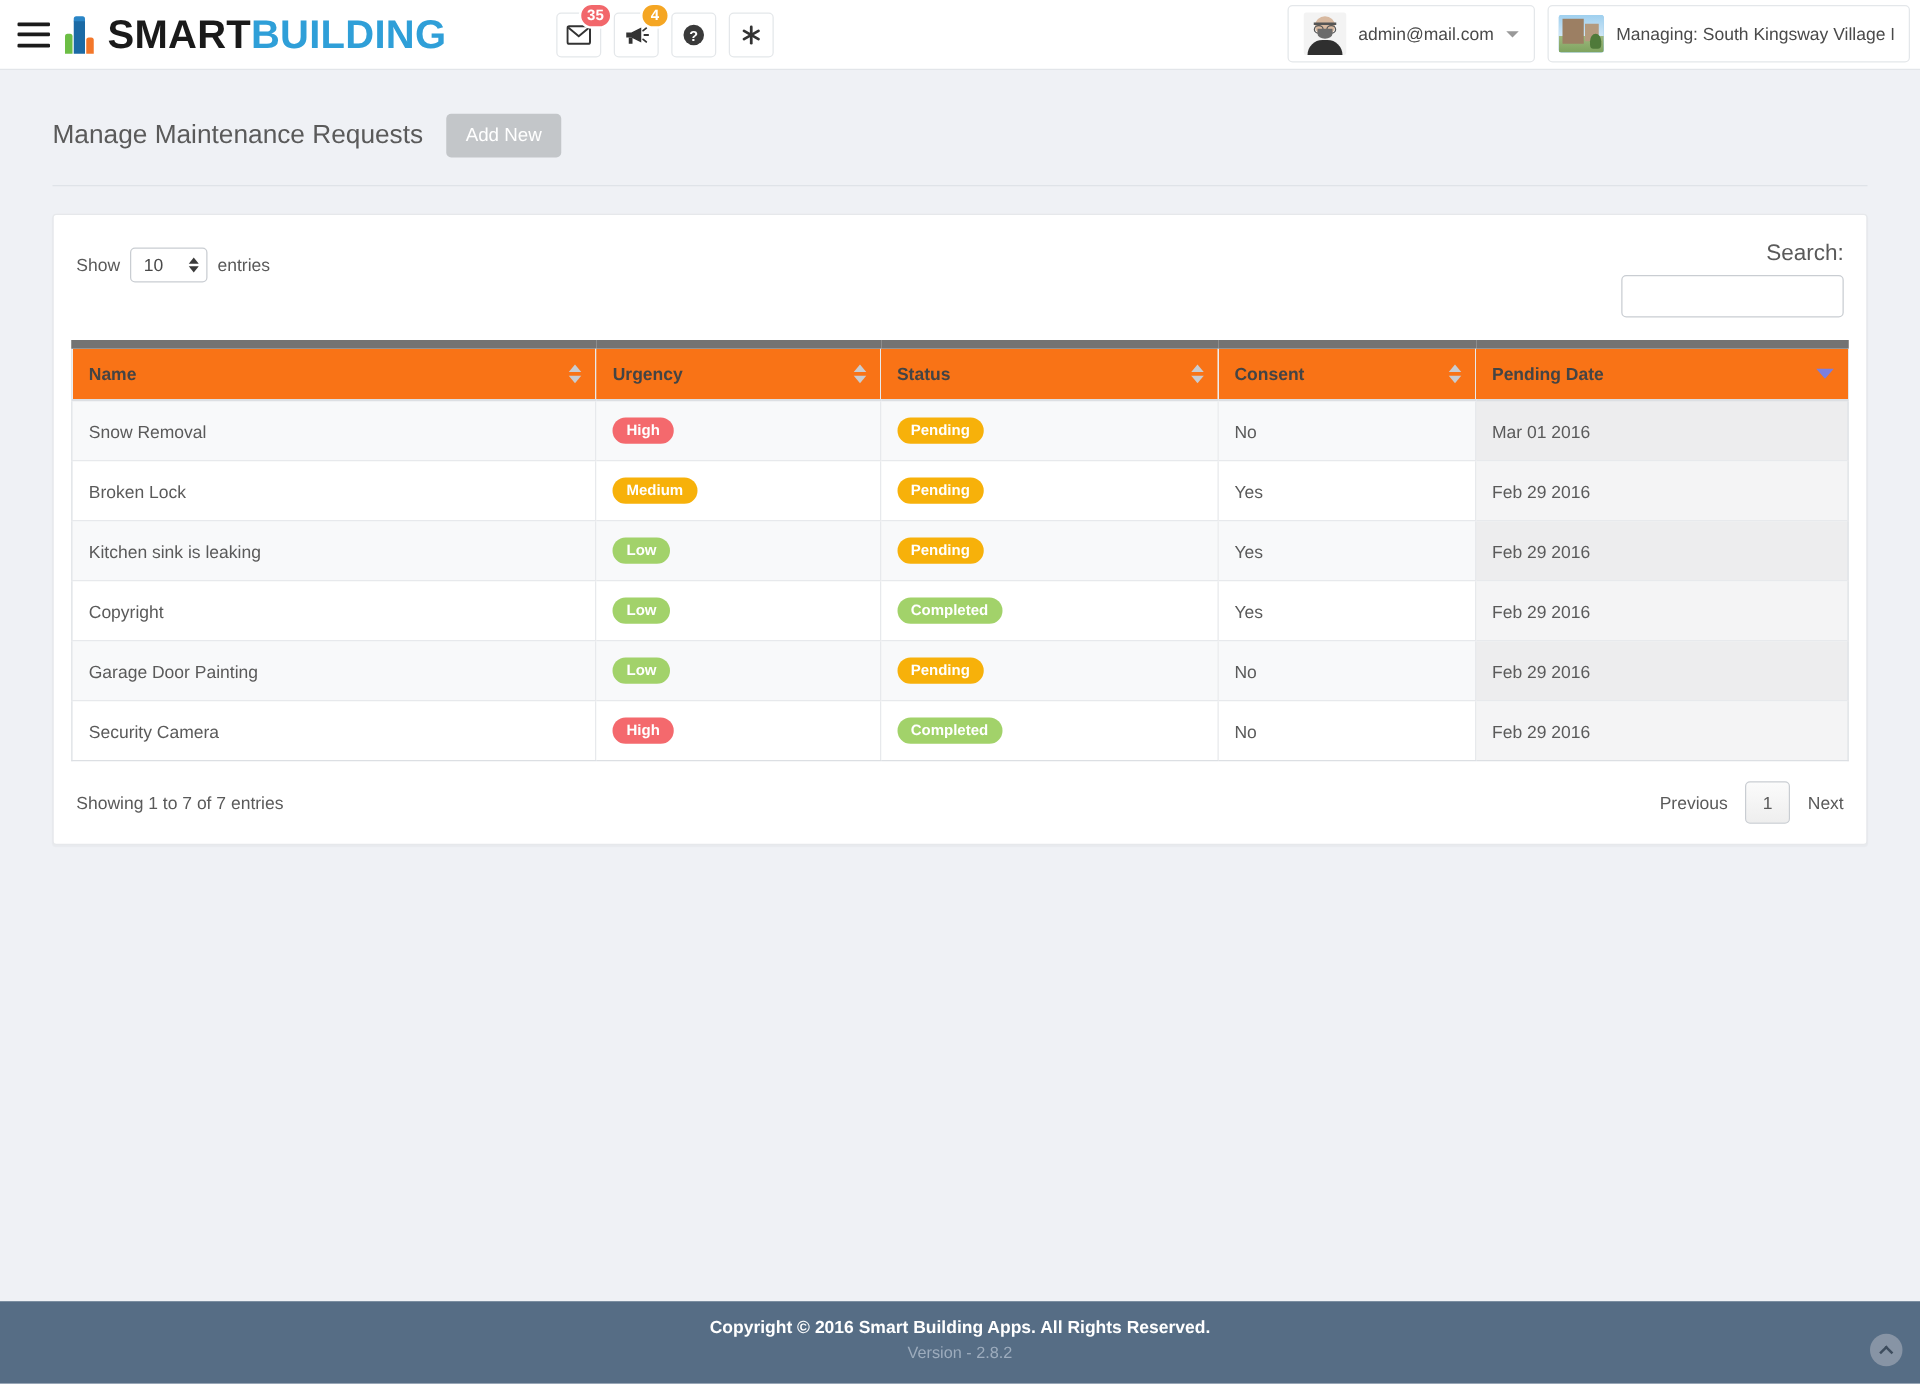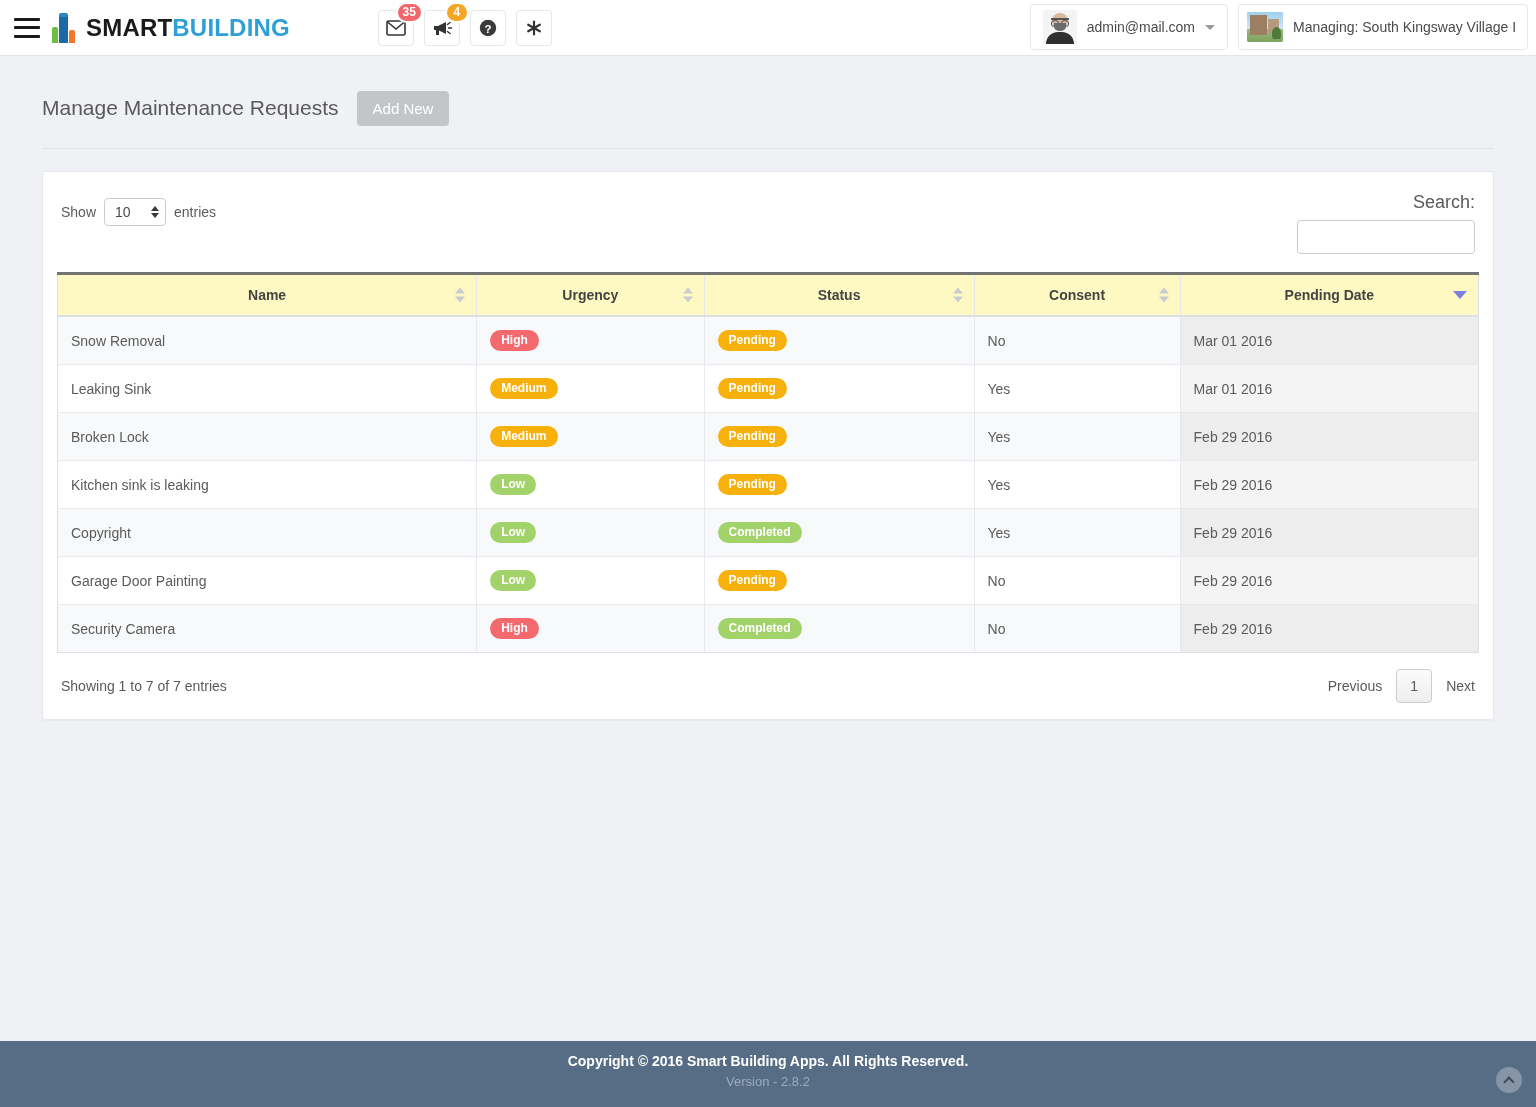--- a/index.html
+++ b/index.html
@@ -33,21 +33,21 @@
   .hamburger span { display: block; height: 3px; background: #1b1b1b; border-radius: 1px; }
 
   .brand { display: flex; align-items: center; gap: 8px; cursor: pointer; }
   .logo-mark { width: 26px; height: 30px; position: relative; }
   .logo-mark i { position: absolute; bottom: 0; border-radius: 2px 2px 0 0; display: block; }
   .lm1 { left: 0;  width: 6px;  height: 16px; background: #6cbe45; }
   .lm2 { left: 7px;  width: 9px; height: 28px; background: #1b6aa5; }
   .lm3 { left: 17px; width: 6px;  height: 13px; background: #f3772a; }
   .lm4 { left: 7px; bottom: 26px !important; width: 9px; height: 4px; background: #2a85c6; }
 
-  .brand-text { font-size: 24px; font-weight: bold; letter-spacing: .2px; }
+  .brand-text { font-size: 32px; font-weight: bold; letter-spacing: .2px; }
   .brand-text .t1 { color: #1a1a1a; }
   .brand-text .t2 { color: #2f9fd8; }
 
   .nav-icons { display: flex; align-items: center; gap: 10px; margin-left: 88px; }
   .nav-icon-btn {
     width: 36px; height: 36px;
     border: 1px solid #e4e7ea; border-radius: 4px;
     background: #fff;
     display: flex; align-items: center; justify-content: center;
     position: relative; cursor: pointer;
@@ -143,27 +143,27 @@
     width: 178px; height: 34px;
     border: 1px solid #c9cdd2; border-radius: 4px;
     padding: 0 9px; font-size: 14px;
     font-family: "Liberation Sans", sans-serif;
     color: #4a4a4a; background: #fff;
   }
 
   
   table.dt { width: 100%; border-collapse: collapse; margin-top: 18px; table-layout: fixed; }
   table.dt th {
-    text-align: center;
+    text-align: left;
     font-size: 14px; font-weight: bold; color: #444;
     padding: 12px 13px;
-    border-top: 3px solid #737373;
+    border-top: 7px solid #737373;
     border-bottom: 2px solid #dcdfe3;
     border-left: 1px solid #e7e9ec;
-    background: #fef9c3;
+    background: #f97316;
     position: relative;
     cursor: pointer;
     white-space: nowrap;
   }
   table.dt th:first-child { border-left: 1px solid #dcdfe3; }
   table.dt th:last-child { border-right: 1px solid #dcdfe3; }
   .sort-ind { position: absolute; right: 11px; top: 50%; transform: translateY(-50%); display: flex; flex-direction: column; gap: 3px; }
   .sort-ind .up { width:0;height:0;border-left:5px solid transparent;border-right:5px solid transparent;border-bottom:6px solid #c9ccd1; }
   .sort-ind .dn { width:0;height:0;border-left:5px solid transparent;border-right:5px solid transparent;border-top:6px solid #c9ccd1; }
   .sort-ind.active-desc .dn { border-top-color: #7b7fe0; border-left-width: 7px; border-right-width: 7px; border-top-width: 8px; }
@@ -391,27 +391,20 @@
     </thead>
     <tbody>
         <tr>
           <td>Snow Removal</td>
           <td><span class="pill pill-high">High</span></td>
           <td><span class="pill pill-pending">Pending</span></td>
           <td>No</td>
           <td class="sorted-col">Mar 01 2016</td>
         </tr>
         <tr>
-          <td>Leaking Sink</td>
-          <td><span class="pill pill-medium">Medium</span></td>
-          <td><span class="pill pill-pending">Pending</span></td>
-          <td>Yes</td>
-          <td class="sorted-col">Mar 01 2016</td>
-        </tr>
-        <tr>
           <td>Broken Lock</td>
           <td><span class="pill pill-medium">Medium</span></td>
           <td><span class="pill pill-pending">Pending</span></td>
           <td>Yes</td>
           <td class="sorted-col">Feb 29 2016</td>
         </tr>
         <tr>
           <td>Kitchen sink is leaking</td>
           <td><span class="pill pill-low">Low</span></td>
           <td><span class="pill pill-pending">Pending</span></td>

